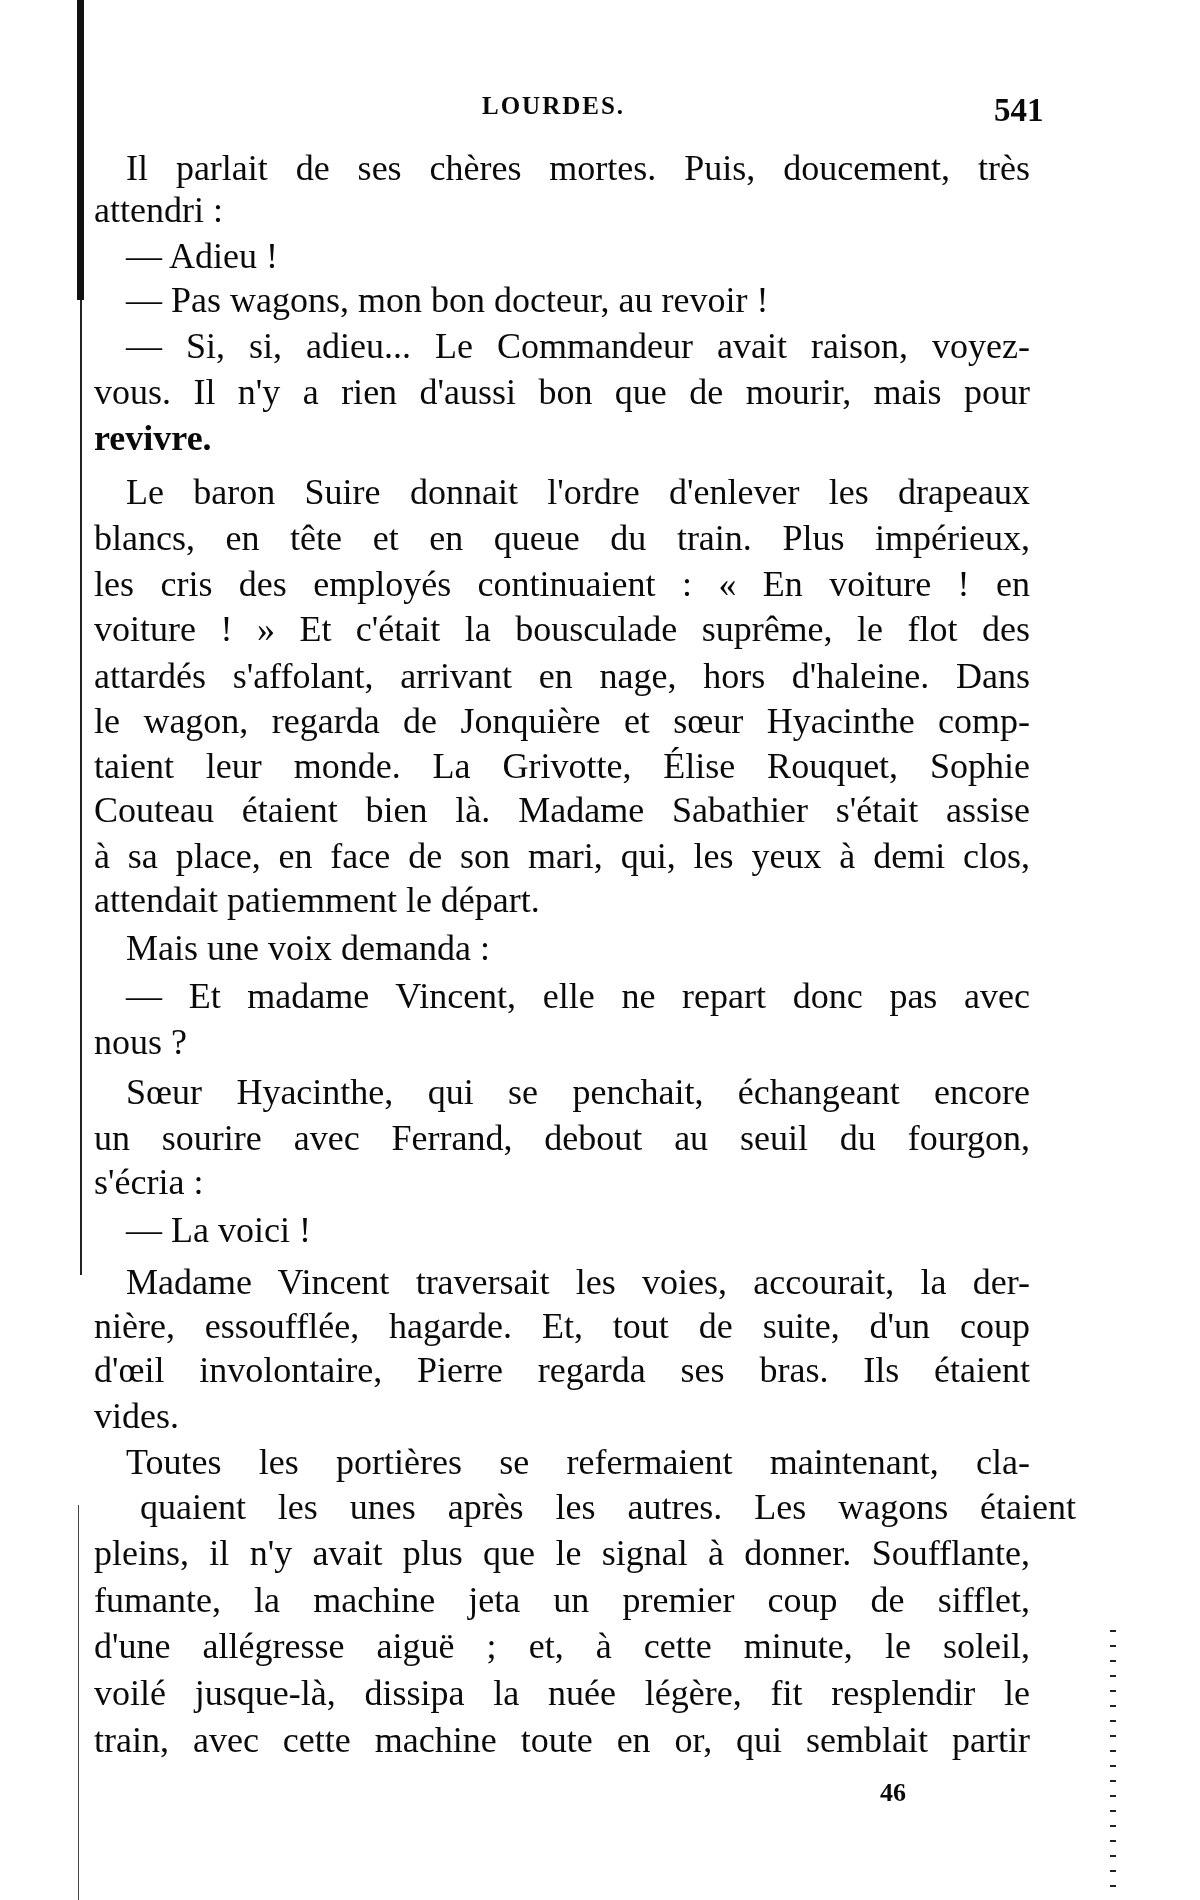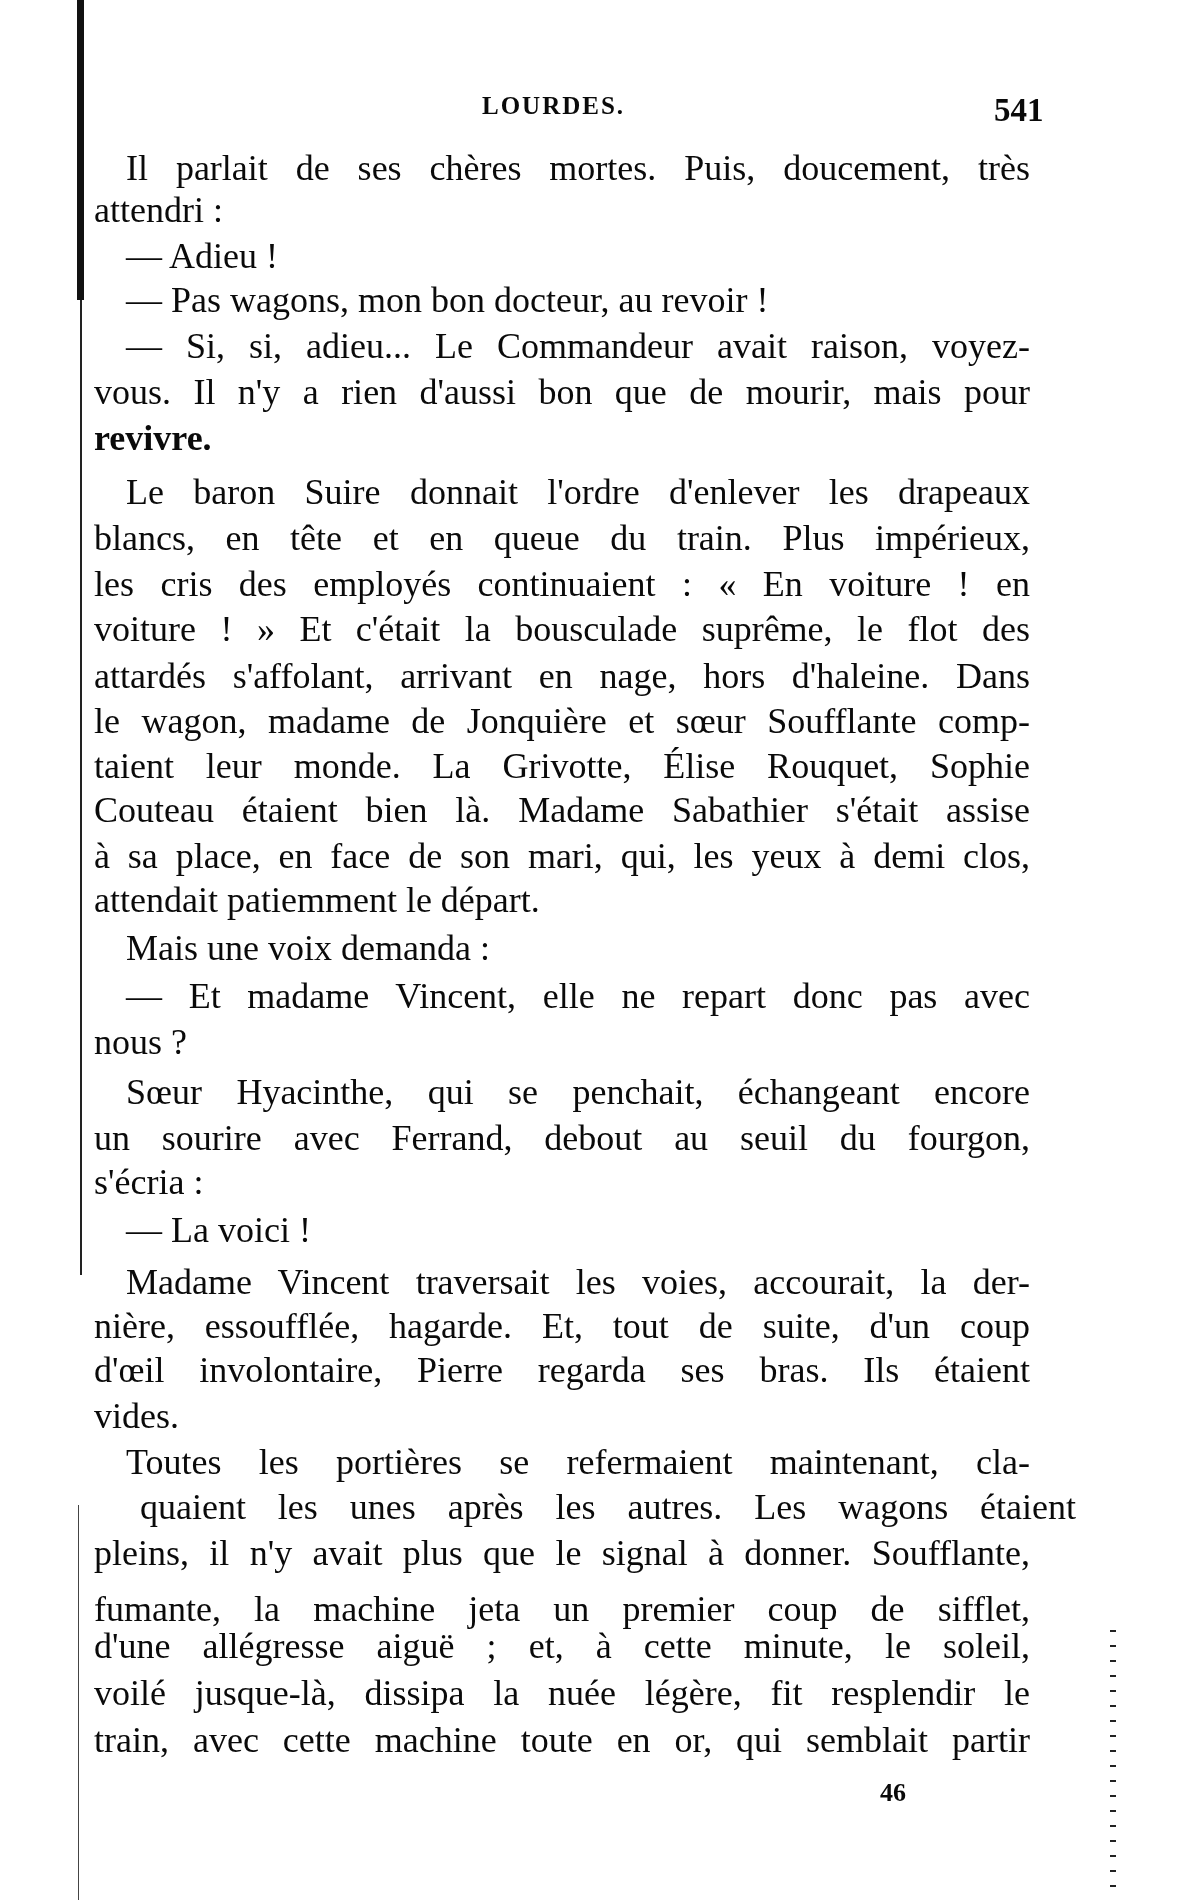--- a/index.html
+++ b/index.html
@@ -39,40 +39,40 @@
       <div class="line indent short" style="top: 233.6px;">— Adieu !</div>
       <div class="line indent short" style="top: 278px;">— Pas wagons, mon bon docteur, au revoir !</div>
       <div class="line indent" style="top: 323.6px;">— Si, si, adieu... Le Commandeur avait raison, voyez-</div>
       <div class="line" style="top: 370.4px;">vous. Il n'y a rien d'aussi bon que de mourir, mais pour</div>
       <div class="line short" style="top: 416px; font-weight: bold;">revivre.</div>
       <div class="line indent" style="top: 470px;">Le baron Suire donnait l'ordre d'enlever les drapeaux</div>
       <div class="line" style="top: 515.6px;">blancs, en tête et en queue du train. Plus impérieux,</div>
       <div class="line" style="top: 562.4px;">les cris des employés continuaient : « En voiture ! en</div>
       <div class="line" style="top: 606.8px;">voiture ! » Et c'était la bousculade suprême, le flot des</div>
       <div class="line" style="top: 653.6px;">attardés s'affolant, arrivant en nage, hors d'haleine. Dans</div>
-      <div class="line" style="top: 699.2px;">le wagon, madame de Jonquière et sœur Soufflante comp-</div>
+      <div class="line" style="top: 699.2px;">le wagon, regarda de Jonquière et sœur Hyacinthe comp-</div>
       <div class="line" style="top: 743.6px;">taient leur monde. La Grivotte, Élise Rouquet, Sophie</div>
       <div class="line" style="top: 788px;">Couteau étaient bien là. Madame Sabathier s'était assise</div>
       <div class="line" style="top: 833.6px;">à sa place, en face de son mari, qui, les yeux à demi clos,</div>
       <div class="line short" style="top: 878px;">attendait patiemment le départ.</div>
       <div class="line indent short" style="top: 926px;">Mais une voix demanda :</div>
       <div class="line indent" style="top: 974px;">— Et madame Vincent, elle ne repart donc pas avec</div>
       <div class="line short" style="top: 1019.6px;">nous ?</div>
       <div class="line indent" style="top: 1070px;">Sœur Hyacinthe, qui se penchait, échangeant encore</div>
       <div class="line" style="top: 1115.6px;">un sourire avec Ferrand, debout au seuil du fourgon,</div>
       <div class="line short" style="top: 1160px;">s'écria :</div>
       <div class="line indent short" style="top: 1208px;">— La voici !</div>
       <div class="line indent" style="top: 1259.6px;">Madame Vincent traversait les voies, accourait, la der-</div>
       <div class="line" style="top: 1304px;">nière, essoufflée, hagarde. Et, tout de suite, d'un coup</div>
       <div class="line" style="top: 1348.4px;">d'œil involontaire, Pierre regarda ses bras. Ils étaient</div>
       <div class="line short" style="top: 1394px;">vides.</div>
       <div class="line indent" style="top: 1439.6px;">Toutes les portières se refermaient maintenant, cla-</div>
       <div class="line" style="top: 1485.2px; margin-left: 46px;">quaient les unes après les autres. Les wagons étaient</div>
       <div class="line" style="top: 1530.8px;">pleins, il n'y avait plus que le signal à donner. Soufflante,</div>
-      <div class="line" style="top: 1577.6px; margin-top: 9px;">fumante, la machine jeta un premier coup de sifflet,</div>
+      <div class="line" style="top: 1577.6px;">fumante, la machine jeta un premier coup de sifflet,</div>
       <div class="line" style="top: 1624.4px;">d'une allégresse aiguë ; et, à cette minute, le soleil,</div>
       <div class="line" style="top: 1671.2px;">voilé jusque-là, dissipa la nuée légère, fit resplendir le</div>
       <div class="line" style="top: 1718px;">train, avec cette machine toute en or, qui semblait partir</div>
     </div>
 
   <span class="signature">46</span>
   <div class="ticks"></div>
 </div>
 
 </body></html>

